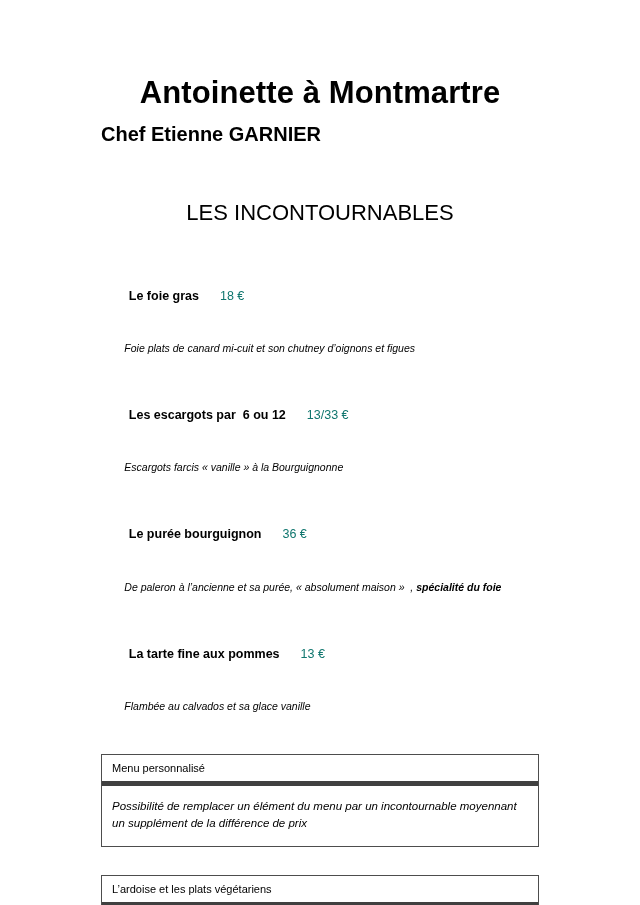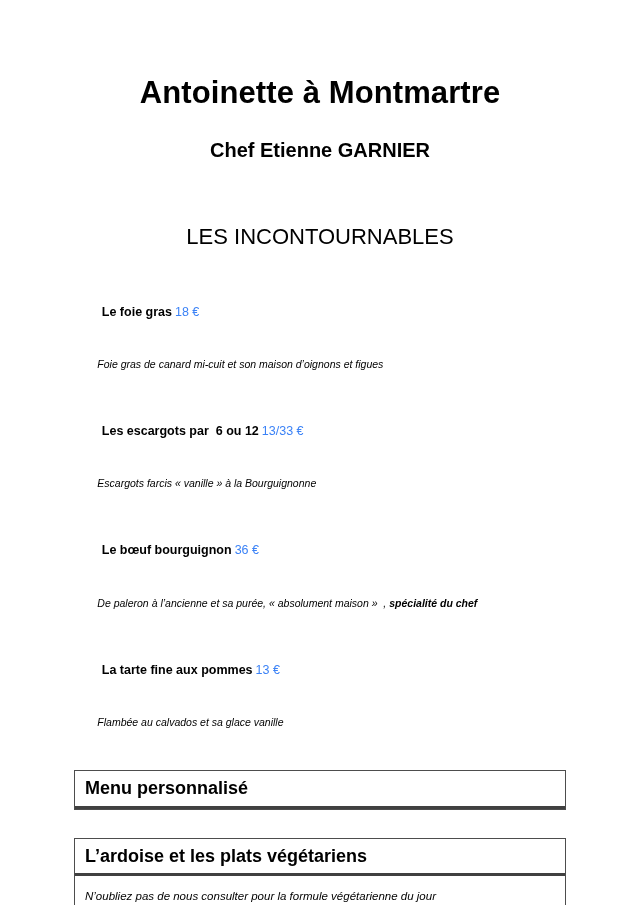--- a/index.html
+++ b/index.html
@@ -13,43 +13,42 @@
     font-family: "Liberation Sans", sans-serif;
     color: #000000;
     -webkit-font-smoothing: antialiased;
   }
 
   .page {
     position: relative;
     width: 640px;
     height: 736px;
     box-sizing: border-box;
-    padding: 0 74px;
+    padding: 0 101px;
   }
 
   
   .restaurant-title {
     margin: 0;
     padding-top: 76px;
     text-align: center;
     font-size: 31px;
     font-weight: bold;
     letter-spacing: 0.1px;
     line-height: 1.08;
   }
   .chef-name {
-    margin: 16px;
+    margin: 0;
     padding-top: 14px;
-    text-align: center;
     font-size: 20px;
     font-weight: bold;
     line-height: 1.1;
   }
   .section-heading {
-    margin: 0;
+    margin: 8px;
     padding-top: 48px;
     text-align: center;
     font-size: 22px;
     font-weight: normal;
     line-height: 1.1;
   }
 
   
   .dish-list {
     margin: 0;
@@ -62,48 +61,48 @@
   .dish:last-child {
     margin-bottom: 0;
   }
   .dish-title-row {
     font-size: 12.5px;
     font-weight: bold;
     line-height: 1.2;
     white-space: pre;
   }
   .dish-price {
-    color: #3b82f6;
+    color: #0f766e;
     font-weight: normal;
-    margin-left: 3px;
+    margin-left: 21px;
   }
   .dish-desc {
     padding-top: 10px;
     font-size: 10.5px;
     font-style: italic;
     line-height: 1.25;
     white-space: pre-wrap;
   }
   .dish-desc .emphasis {
     font-weight: bold;
     font-style: italic;
   }
 
   
   .info-box {
     border: 1px solid #4d4d4d;
     box-sizing: border-box;
     margin-top: 28px;
   }
   .info-box-header {
-    font-size: 18px;
-    font-weight: bold;
+    font-size: 11px;
+    font-weight: normal;
     line-height: 1.2;
     padding: 7px 10px 6px 10px;
-    border-bottom: 3px solid #404040;
+    border-bottom: 5px solid #404040;
   }
   .info-box-body {
     font-size: 11.5px;
     font-style: italic;
     line-height: 1.45;
     padding: 12px 10px 10px 10px;
   }
   .info-box.menu-box .info-box-body {
     padding-bottom: 14px;
   }
@@ -122,55 +121,56 @@
 
   <h3 class="section-heading">LES INCONTOURNABLES</h3>
 
   <ul class="dish-list">
 
     <li class="dish">
       <div class="dish-title-row">
         <span>Le foie gras</span><span class="dish-price">18 €</span>
       </div>
       <div class="dish-desc">
-        <span>Foie gras de canard mi-cuit et son maison d’oignons et figues</span><span class="emphasis"></span>
+        <span>Foie plats de canard mi-cuit et son chutney d’oignons et figues</span><span class="emphasis"></span>
       </div>
     </li>
 
     <li class="dish">
       <div class="dish-title-row">
         <span>Les escargots par  6 ou 12</span><span class="dish-price">13/33 €</span>
       </div>
       <div class="dish-desc">
         <span>Escargots farcis « vanille » à la Bourguignonne</span><span class="emphasis"></span>
       </div>
     </li>
 
     <li class="dish">
       <div class="dish-title-row">
-        <span>Le bœuf bourguignon</span><span class="dish-price">36 €</span>
+        <span>Le purée bourguignon</span><span class="dish-price">36 €</span>
       </div>
       <div class="dish-desc">
-        <span>De paleron à l’ancienne et sa purée, « absolument maison »  , </span><span class="emphasis">spécialité du chef</span>
+        <span>De paleron à l’ancienne et sa purée, « absolument maison »  , </span><span class="emphasis">spécialité du foie</span>
       </div>
     </li>
 
     <li class="dish">
       <div class="dish-title-row">
         <span>La tarte fine aux pommes</span><span class="dish-price">13 €</span>
       </div>
       <div class="dish-desc">
         <span>Flambée au calvados et sa glace vanille</span><span class="emphasis"></span>
       </div>
     </li>
 
   </ul>
 
   <div class="info-box menu-box">
     <div class="info-box-header">Menu personnalisé</div>
+    <div class="info-box-body">Possibilité de remplacer un élément du menu par un incontournable moyennant un supplément de la différence de prix</div>
   </div>
 
   <div class="info-box ardoise-box">
     <div class="info-box-header">L’ardoise et les plats végétariens</div>
     <div class="info-box-body">N’oubliez pas de nous consulter pour la formule végétarienne du jour</div>
   </div>
 
 </div>
 
 </body></html>

